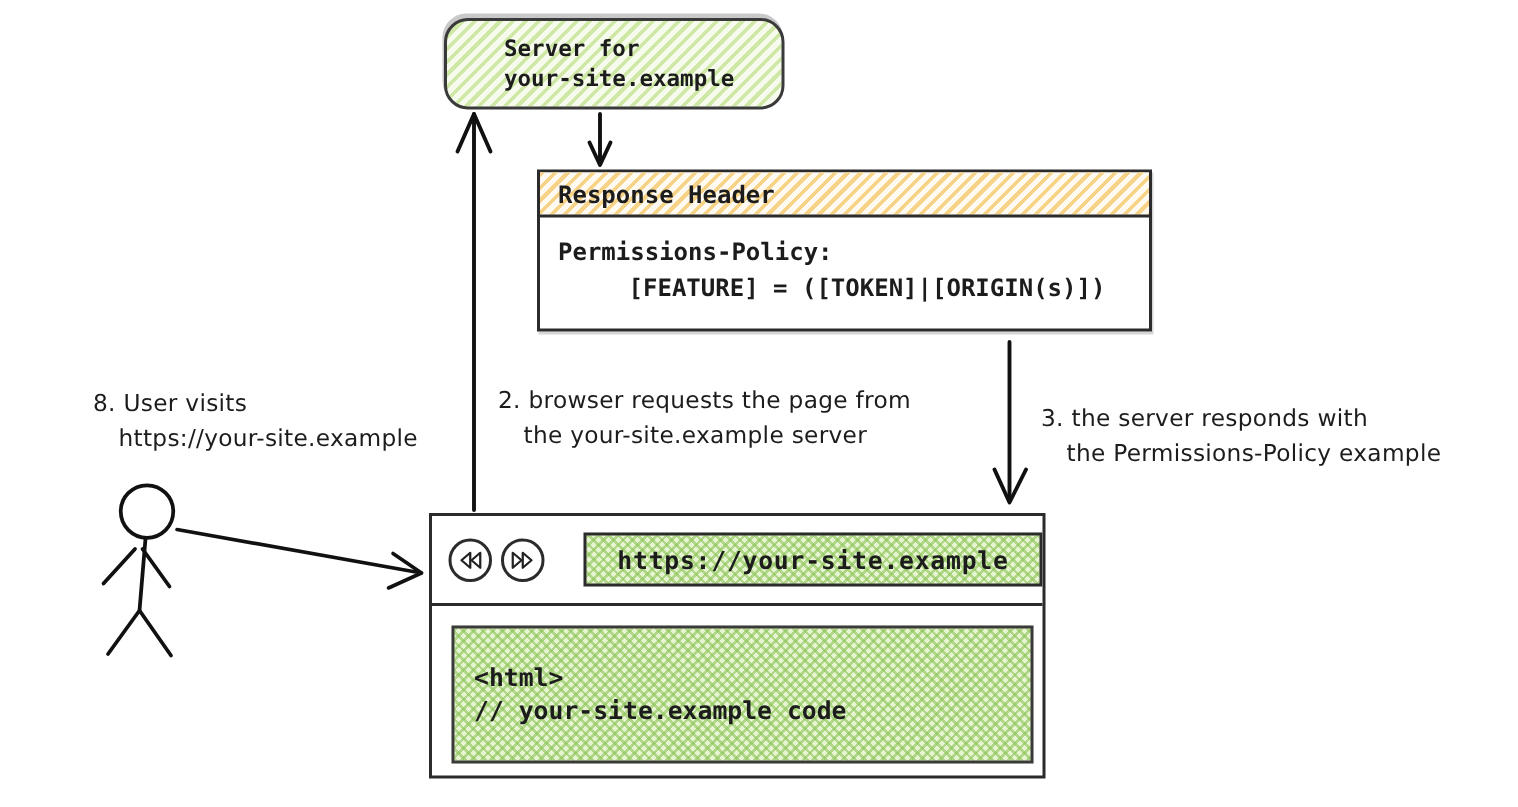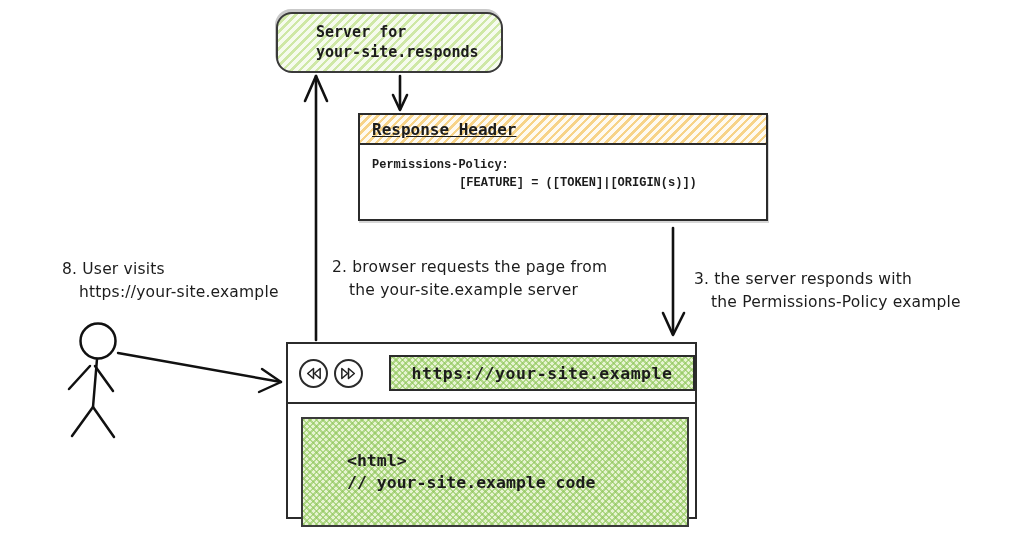--- a/index.html
+++ b/index.html
@@ -12,25 +12,25 @@
     overflow: hidden;
     font-family: "DejaVu Sans", sans-serif;
     color: #1c1c1c;
   }
   .mono { font-family: "DejaVu Sans Mono", monospace; font-weight: bold; }
 
   
   .stripes-green {
     background-color: #f6fbee;
     background-image: repeating-linear-gradient(135deg, #cfe8a6 0 2.5px, rgba(0,0,0,0) 2.5px 6px);
+    margin-left: 20px;
   }
   .stripes-orange {
     background-color: #fefaf1;
     background-image: repeating-linear-gradient(135deg, #f7d388 0 2.5px, rgba(0,0,0,0) 2.5px 6px);
-    text-decoration: underline;
   }
   .crosshatch {
     background-color: #e7f4d2;
     background-image:
       repeating-linear-gradient(45deg,  rgba(141,197,88,0.60) 0 1.8px, rgba(0,0,0,0) 1.8px 4.6px),
       repeating-linear-gradient(135deg, rgba(141,197,88,0.60) 0 1.8px, rgba(0,0,0,0) 1.8px 4.6px);
   }
 
   
   .server-box {
@@ -60,23 +60,22 @@
   .response-box .rh-title {
     height: 30px;
     border-bottom: 2px solid #2b2b2b;
     display: flex;
     align-items: center;
     padding-left: 12px;
     font-size: 16px;
   }
   .response-box .rh-body {
     padding: 11px 8px 8px 12px;
-    font-size: 12px;
+    font-size: 16px;
     line-height: 1.5;
-    font-family: Liberation Mono, monospace;
   }
   .response-box .rh-line2 { padding-left: 26px; text-align: center; }
 
   
   .step-label {
     position: absolute;
     font-size: 15.5px;
     line-height: 1.5;
     letter-spacing: 0.2px;
     white-space: nowrap;
@@ -117,26 +116,26 @@
     width: 312px; height: 36px;
     border: 2px solid #2b2b2b;
     display: flex;
     align-items: center;
     justify-content: center;
     font-size: 16.5px;
     letter-spacing: 0.5px;
   }
   .page-content {
     margin: 13px auto 0 13px;
-    width: 388px; height: 110px;
+    width: 388px; height: 92px;
     border: 2px solid #3a3a3a;
     display: flex;
     flex-direction: column;
     justify-content: center;
-    padding-left: 44px;
+    padding-left: 13px;
     font-size: 16.5px;
     line-height: 1.32;
   }
 
   
   #overlay {
     position: absolute;
     left: 0; top: 0;
     width: 1012px; height: 538px;
     pointer-events: none;
@@ -178,21 +177,21 @@
     </g>
 
     <g stroke-width="2.6">
       <path d="M673,228 L673,334"></path>
       <path d="M663,313 L673,335 L684,313"></path>
     </g>
   </svg>
 
   <div class="server-box stripes-green mono">
     <div>Server for</div>
-    <div>your-site.responds</div>
+    <div>your-site.example</div>
   </div>
 
   <div class="response-box">
     <div class="rh-title stripes-orange mono">Response Header</div>
     <div class="rh-body mono">
       <div>Permissions-Policy:</div>
       <div class="rh-line2">[FEATURE] = ([TOKEN]|[ORIGIN(s)])</div>
     </div>
   </div>
 

